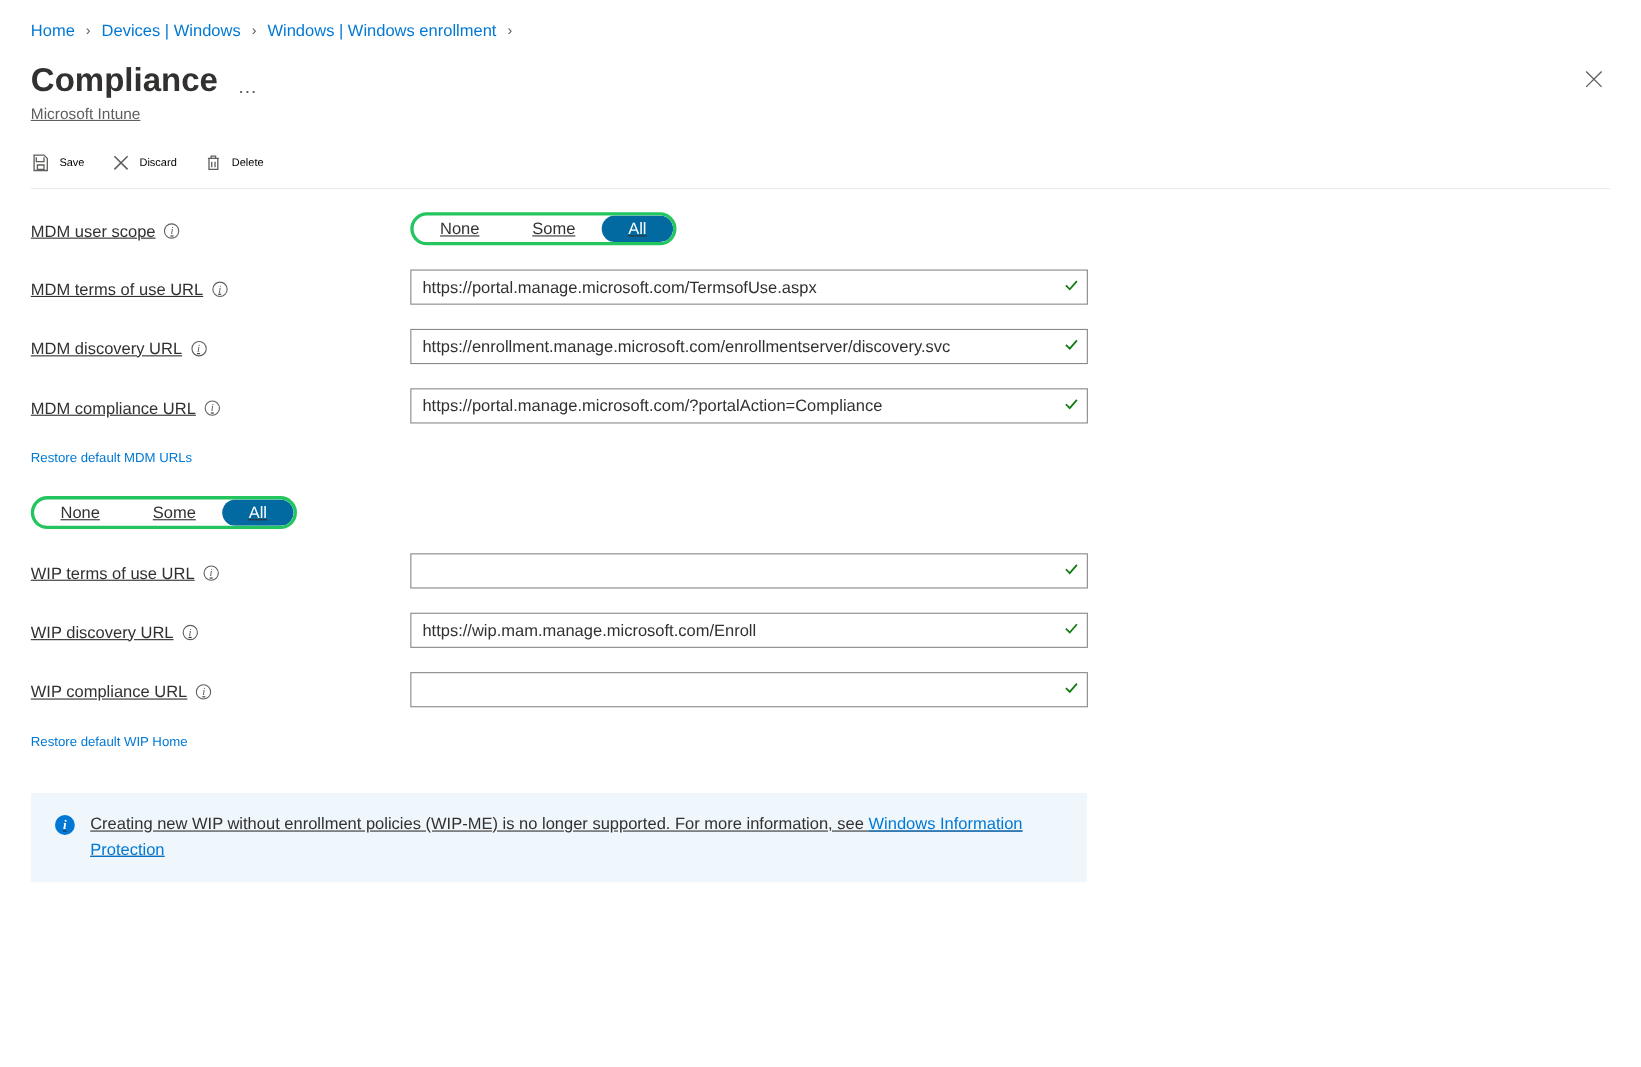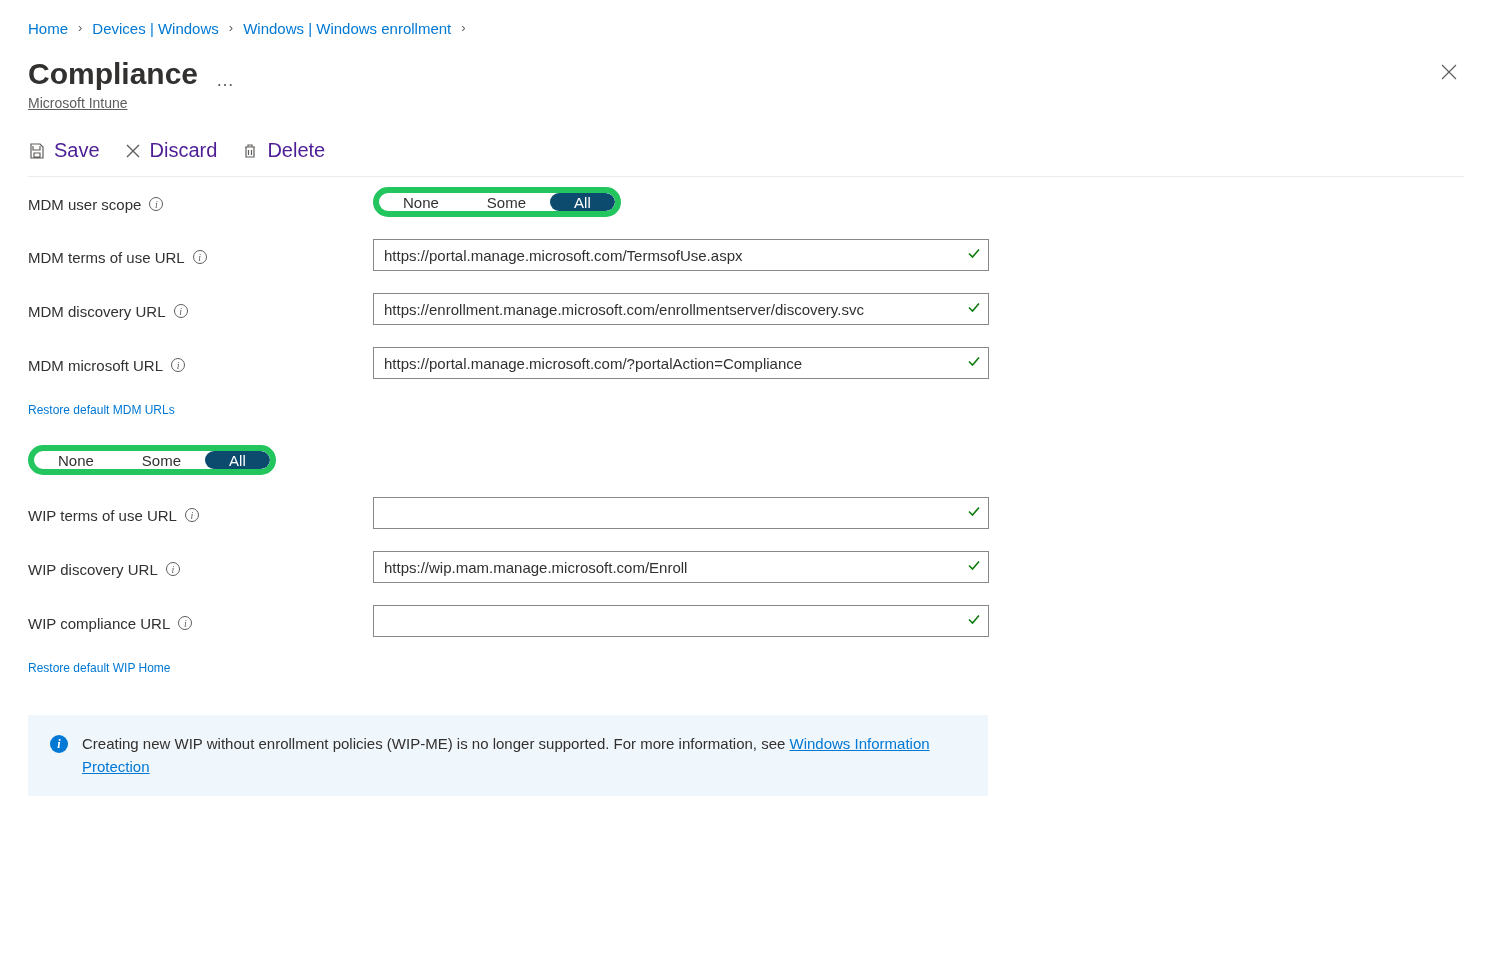--- a/index.html
+++ b/index.html
@@ -59,28 +59,29 @@
       margin-top: 24px;
       padding-bottom: 10px;
       border-bottom: 1px solid #edebe9;
     }
     .toolbar-btn {
       background: none;
       border: none;
       display: flex;
       align-items: center;
       gap: 8px;
-      color: #4c1d95;
-      font-size: 20px;
+      color: #000000;
+      font-size: 10px;
       cursor: pointer;
       padding: 4px 0;
     }
     .form-area {
-      margin-top: 10px;
+      margin-top: 21px;
       max-width: 990px;
+      text-decoration: underline;
     }
     .form-row {
       display: flex;
       align-items: center;
       margin-bottom: 22px;
     }
     .form-row.tall { align-items: flex-start; }
     .form-label {
       width: 345px;
       flex-shrink: 0;
@@ -99,36 +100,36 @@
       display: inline-flex;
       align-items: center;
       justify-content: center;
       font-size: 10px;
       color: #605e5c;
       font-style: italic;
       font-family: Georgia, serif;
     }
     .segmented {
       display: inline-flex;
-      border: 6px solid #22c55e;
+      border: 3px solid #22c55e;
       border-radius: 20px;
       overflow: hidden;
       height: 30px;
     }
     .seg-btn {
       background: none;
       border: none;
       padding: 0 24px;
       font-size: 15px;
       color: #323130;
       cursor: pointer;
       height: 100%;
     }
     .seg-btn.active {
-      background: #0c4a6e;
+      background: #0369a1;
       color: #fff;
       border-radius: 20px;
     }
     .input-wrap {
       position: relative;
       width: 616px;
     }
     .text-input {
       width: 100%;
       height: 32px;
@@ -272,21 +273,21 @@
     <div class="input-wrap">
       <input type="text" class="text-input" value="https://enrollment.manage.microsoft.com/enrollmentserver/discovery.svc" style="">
       <span class="check-icon"><svg width="14" height="14" viewBox="0 0 14 14">
             <path d="M2 7l3.5 3.5L12 3" fill="none" stroke="#107c10" stroke-width="1.6"></path>
           </svg></span>
     </div>
   </div>
 
   <div class="form-row">
     <div class="form-label">
-      <span>MDM microsoft URL</span>
+      <span>MDM compliance URL</span>
       <span class="info-icon">i</span>
     </div>
     <div class="input-wrap">
       <input type="text" class="text-input" value="https://portal.manage.microsoft.com/?portalAction=Compliance" style="">
       <span class="check-icon"><svg width="14" height="14" viewBox="0 0 14 14">
             <path d="M2 7l3.5 3.5L12 3" fill="none" stroke="#107c10" stroke-width="1.6"></path>
           </svg></span>
     </div>
   </div>
 

